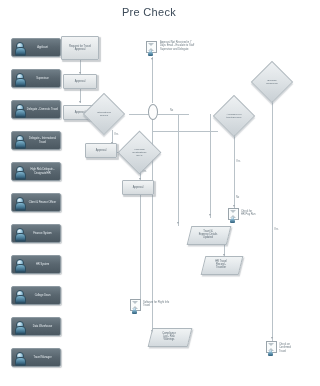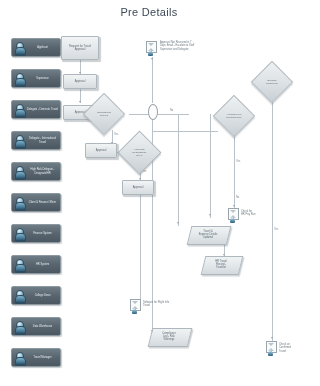--- a/index.html
+++ b/index.html
@@ -191,21 +191,21 @@
     color:#7a868e;
     font-size:2.6px;
     line-height:3px;
   }
 </style>
 </head>
 <body>
 
 <div id="canvas">
 
-  <div class="title">Pre Details</div>
+  <div class="title">Pre Check</div>
 
   <div class="lane" style="top:38px">
     <span class="av">
         <i class="head"></i>
         <i class="body"></i>
       </span>
     <span class="txt">Applicant</span>
   </div>
   <div class="lane" style="top:69px">
     <span class="av">

